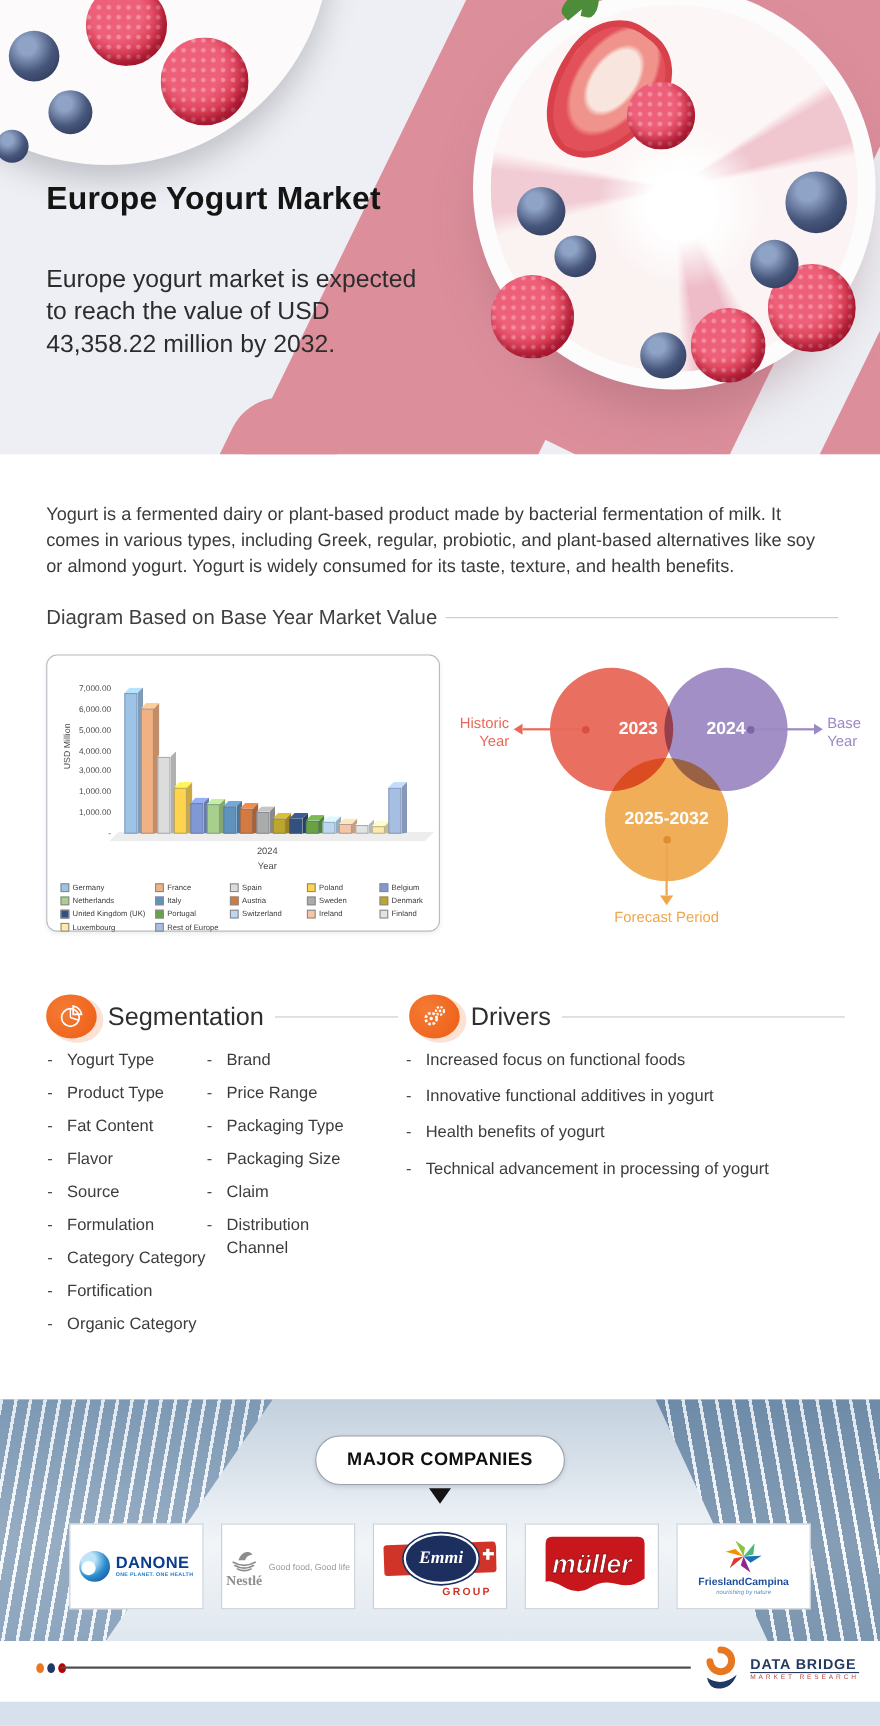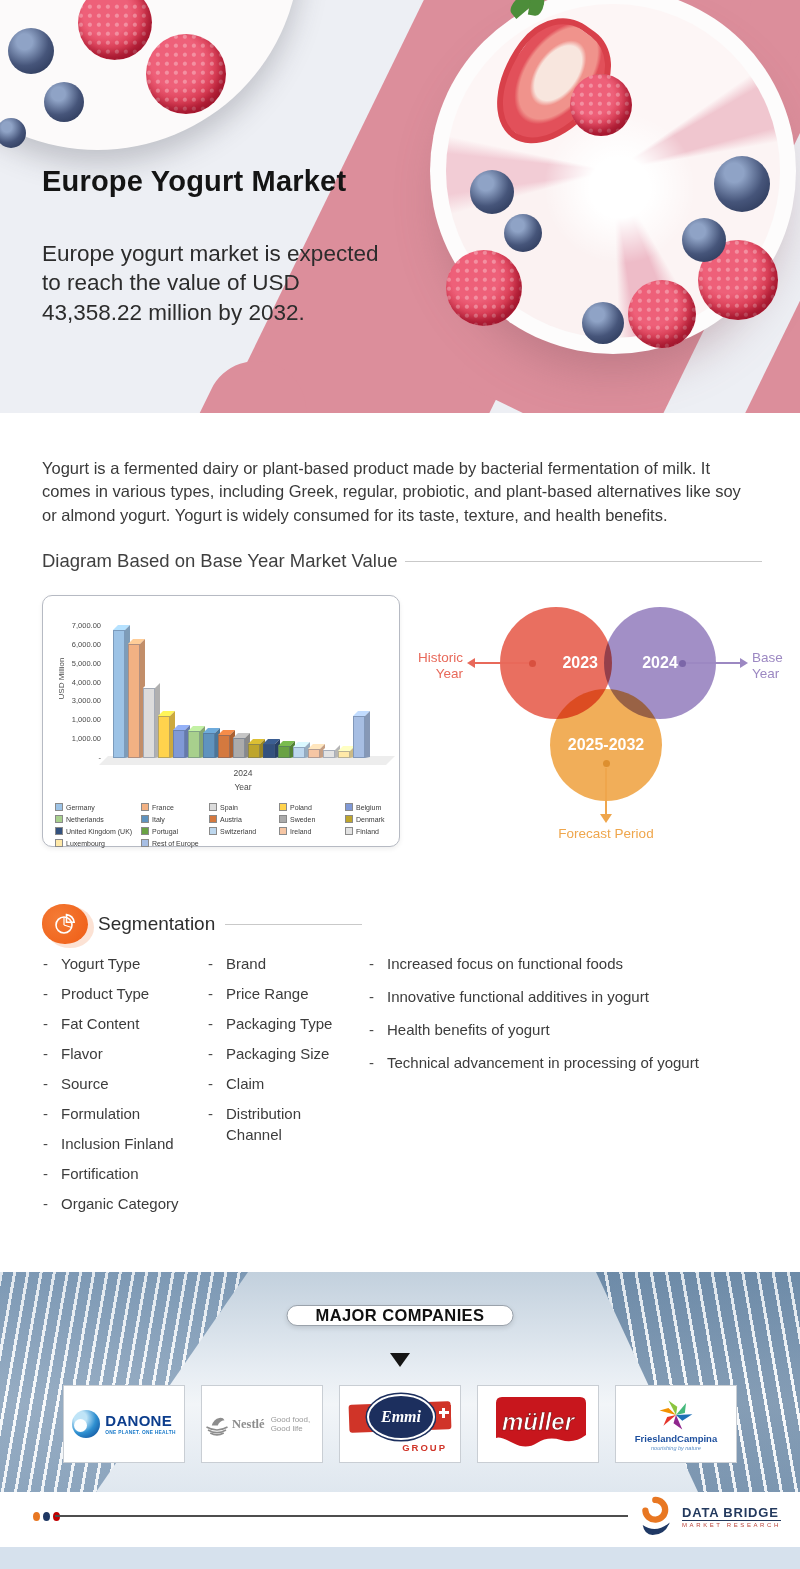--- a/index.html
+++ b/index.html
@@ -91,62 +91,62 @@
   .tri-l{position:absolute;width:0;height:0;border:5px solid transparent;border-left:none;}
   .tri-r{position:absolute;width:0;height:0;border:5px solid transparent;border-right:none;}
   .tri-d{position:absolute;width:0;height:0;border:6px solid transparent;border-bottom:none;}
   .v-lab{position:absolute;font-weight:400;font-size:13.5px;line-height:1.15;}
 
   
   .sec-head{position:absolute;display:flex;align-items:center;gap:10px;}
   .pill{width:46px;height:40px;border-radius:48% 52% 50% 50%;flex:none;
         background:radial-gradient(circle at 35% 35%,#f47b35,#ef5c14);
         box-shadow:5px 3px 0 1px rgba(243,124,58,.22);display:flex;align-items:center;justify-content:center;}
-  .sec-title{font-size:19px;color:#2e2e2e;white-space:nowrap;text-align:center;}
+  .sec-title{font-size:23px;color:#2e2e2e;white-space:nowrap;text-align:center;}
   .seg-head{left:42px;top:904px;width:320px;}
   .drv-head{left:372px;top:904px;right:32px;}
-  .seg-cols{position:absolute;left:42px;top:953px;width:322px;display:flex;gap:20px;}
+  .seg-cols{position:absolute;left:42px;top:953px;width:322px;display:flex;}
   .plist{list-style:none;margin:0;padding:0;font-size:15px;color:#3c3c3c;}
   .plist li{position:relative;padding-left:19px;margin-bottom:9px;line-height:1.4;}
   .plist li:before{content:"-";position:absolute;left:1px;color:#4a4a4a;}
   .col1{width:145px;}
   .col2{width:130px;}
   .drv-list{position:absolute;left:368px;top:953px;width:410px;}
   .drv-list li{margin-bottom:12px;}
 
   
   .companies{position:absolute;left:0;top:1272px;width:800px;height:220px;overflow:hidden;
         background:linear-gradient(180deg,#c2d0dd 0%,#e7edf3 45%,#f2f5f8 60%,#dfe7ef 100%);}
   .bld{position:absolute;top:0;height:100%;}
   .bld-l{left:0;width:400px;
         background:repeating-linear-gradient(100deg, rgba(255,255,255,.5) 0 3px, rgba(40,85,130,.45) 3px 13px);
         clip-path:polygon(0 0,62% 0,24% 100%,0 100%);}
   .bld-r{right:0;width:340px;
         background:repeating-linear-gradient(80deg, rgba(255,255,255,.45) 0 3px, rgba(25,70,115,.5) 3px 15px);
         clip-path:polygon(40% 0,100% 0,100% 100%,70% 100%);}
   .mc-pill{position:absolute;left:50%;top:33px;transform:translateX(-50%);background:#fff;
-        border:1px solid #9aa2ab;border-radius:24px;padding:0 28px;font-weight:800;
+        border:1px solid #9aa2ab;border-radius:24px;padding:12px 28px;font-weight:800;
         font-size:16.5px;letter-spacing:.4px;color:#101010;white-space:nowrap;
         box-shadow:0 2px 5px rgba(0,0,0,.12);}
   .mc-tri{position:absolute;left:50%;top:81px;transform:translateX(-50%);width:0;height:0;
         border-left:10px solid transparent;border-right:10px solid transparent;border-top:14px solid #141414;}
   .cards{position:absolute;left:0;right:0;top:113px;display:flex;justify-content:center;gap:16px;}
   .card{width:122px;height:78px;background:#fff;border:1px solid #c9ced4;box-sizing:border-box;
         display:flex;align-items:center;justify-content:center;overflow:hidden;}
 
   .dan{display:flex;align-items:center;gap:5px;}
   .dan-swirl{width:28px;height:28px;border-radius:50%;flex:none;position:relative;
         background:radial-gradient(circle at 30% 28%,#bfe4f7 0 22%,#2e8fd0 55%,#0a3f8c 100%);}
   .dan-swirl:after{content:"";position:absolute;left:2px;top:9px;width:13px;height:13px;border-radius:50%;
         background:#fdfeff;}
   .dan-name{font-size:15px;font-weight:800;color:#0c3d8c;letter-spacing:.3px;line-height:1;}
   .dan-tag{font-size:4.8px;font-weight:700;color:#1577c8;letter-spacing:.3px;margin-top:2px;}
 
   .nes{display:flex;align-items:center;gap:6px;}
-  .nes-left{display:flex;align-items:center;}
+  .nes-left{display:flex;flex-direction:column;align-items:center;}
   .nes-name{font-family:"Liberation Serif",serif;font-weight:700;font-size:12.5px;color:#8d8d8d;}
   .nes-tag{font-size:8px;color:#9a9a9a;}
 
   .emmi{position:relative;width:106px;height:62px;}
   .e-band{position:absolute;left:2px;top:10px;width:102px;height:28px;background:#d03428;
         border-radius:3px;transform:rotate(-2deg);}
   .e-oval{position:absolute;left:20px;top:1px;width:64px;height:42px;background:#1c2f5e;border-radius:50%;
         border:2px solid #fff;box-shadow:0 0 0 1.5px #1c2f5e;display:flex;align-items:center;justify-content:center;}
   .e-name{color:#fff;font-style:italic;font-weight:700;font-size:16px;font-family:"Liberation Serif",serif;}
   .e-cross{position:absolute;right:2px;top:12px;width:15px;height:15px;background:#d03428;}
@@ -427,34 +427,46 @@
     <span class="rule"></span>
   </div>
   <div class="seg-cols">
     <ul class="plist col1">
         <li>Yogurt Type</li>
         <li>Product Type</li>
         <li>Fat Content</li>
         <li>Flavor</li>
         <li>Source</li>
         <li>Formulation</li>
-        <li>Inclusion Finland</li>
+        <li>Category Category</li>
         <li>Fortification</li>
         <li>Organic Category</li>
       </ul>
     <ul class="plist col2">
         <li>Brand</li>
         <li>Price Range</li>
         <li>Packaging Type</li>
         <li>Packaging Size</li>
         <li>Claim</li>
         <li>Distribution Channel</li>
       </ul>
   </div>
 
+  <div class="sec-head drv-head">
+    <span class="pill">
+      <svg width="26" height="26" viewBox="0 0 26 26">
+        <circle cx="10" cy="15" r="5" fill="none" stroke="#fff" stroke-width="2.4" stroke-dasharray="2.4 1.6"></circle>
+        <circle cx="10" cy="15" r="1.6" fill="#fff"></circle>
+        <circle cx="18" cy="8" r="3.6" fill="none" stroke="#fff" stroke-width="2" stroke-dasharray="2 1.4"></circle>
+        <circle cx="18" cy="8" r="1.2" fill="#fff"></circle>
+      </svg>
+    </span>
+    <span class="sec-title">Drivers</span>
+    <span class="rule"></span>
+  </div>
   <ul class="plist drv-list">
       <li>Increased focus on functional foods</li>
       <li>Innovative functional additives in yogurt</li>
       <li>Health benefits of yogurt</li>
       <li>Technical advancement in processing of yogurt</li>
     </ul>
 
   <section class="companies">
     <div class="bld bld-l"></div>
     <div class="bld bld-r"></div>

